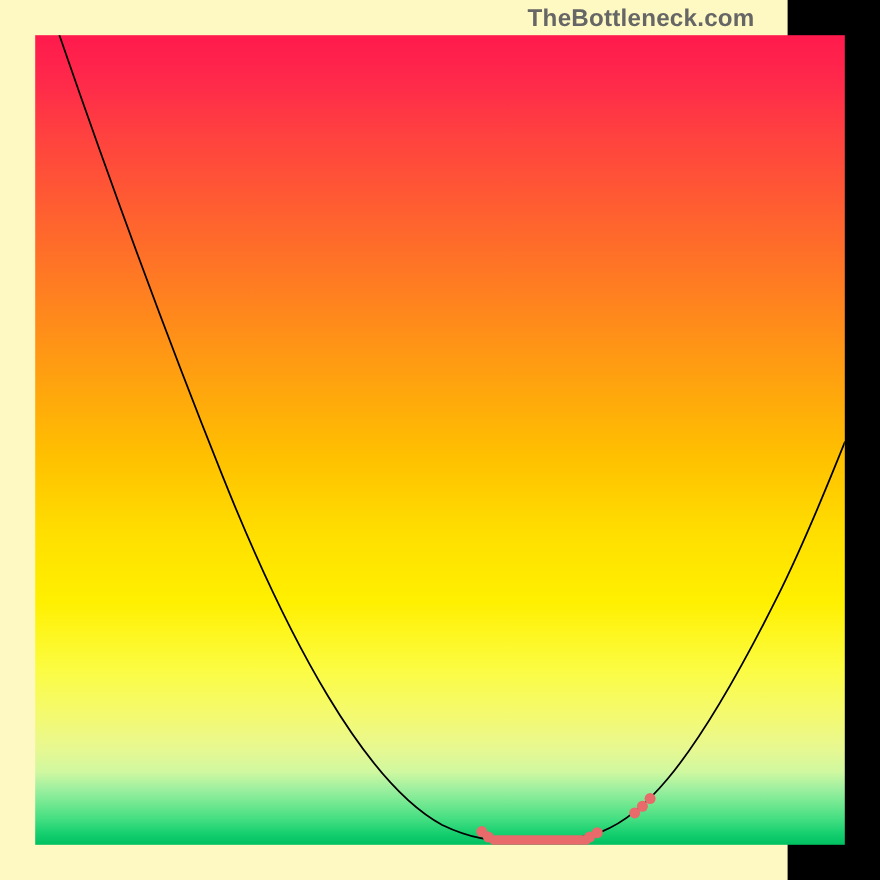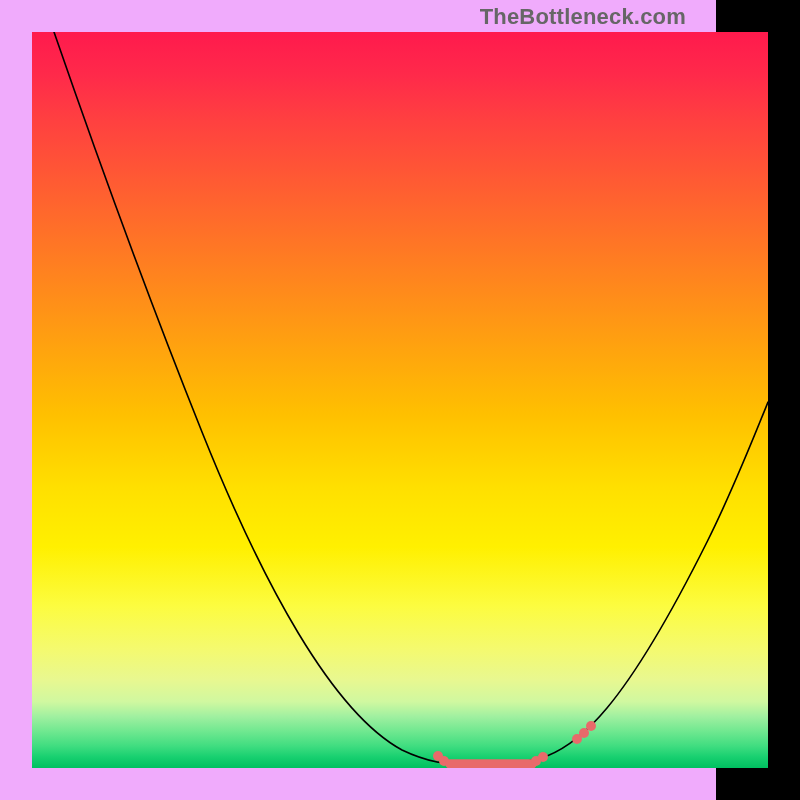--- a/index.html
+++ b/index.html
@@ -1,20 +1,20 @@
 <!DOCTYPE html>
 <html><head>
 <meta charset="utf-8">
 <style>
   * { margin: 0; padding: 0; box-sizing: border-box; }
   html, body { width: 800px; height: 800px; overflow: hidden; background: #000; }
   .frame {
     width: 716px;
     height: 800px;
-    background: #f0abfc;
+    background: #fef9c3;
     position: relative;
   }
   .plot-area {
     position: absolute;
     left: 32px;
     top: 32px;
     width: 736px;
     height: 736px;
     background: linear-gradient(to bottom,
       #ff1a4d 0%,

